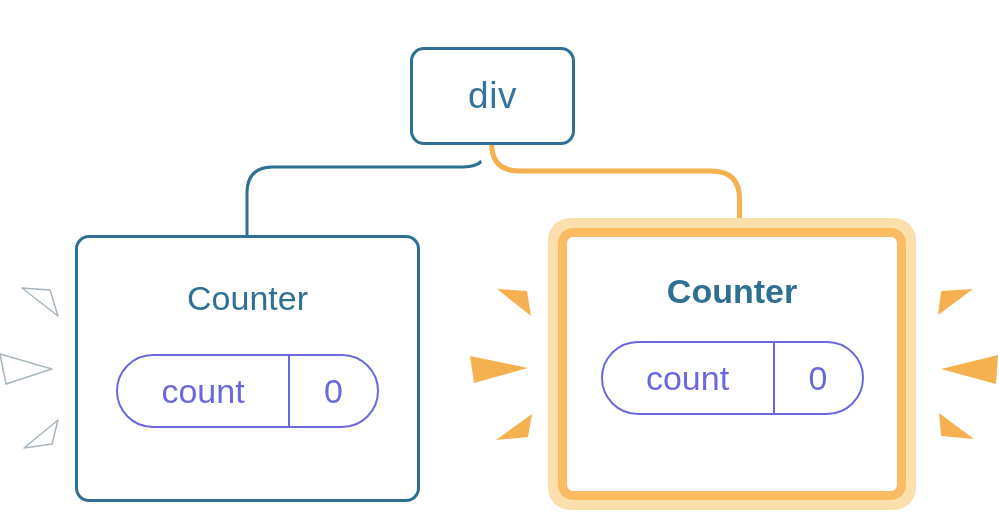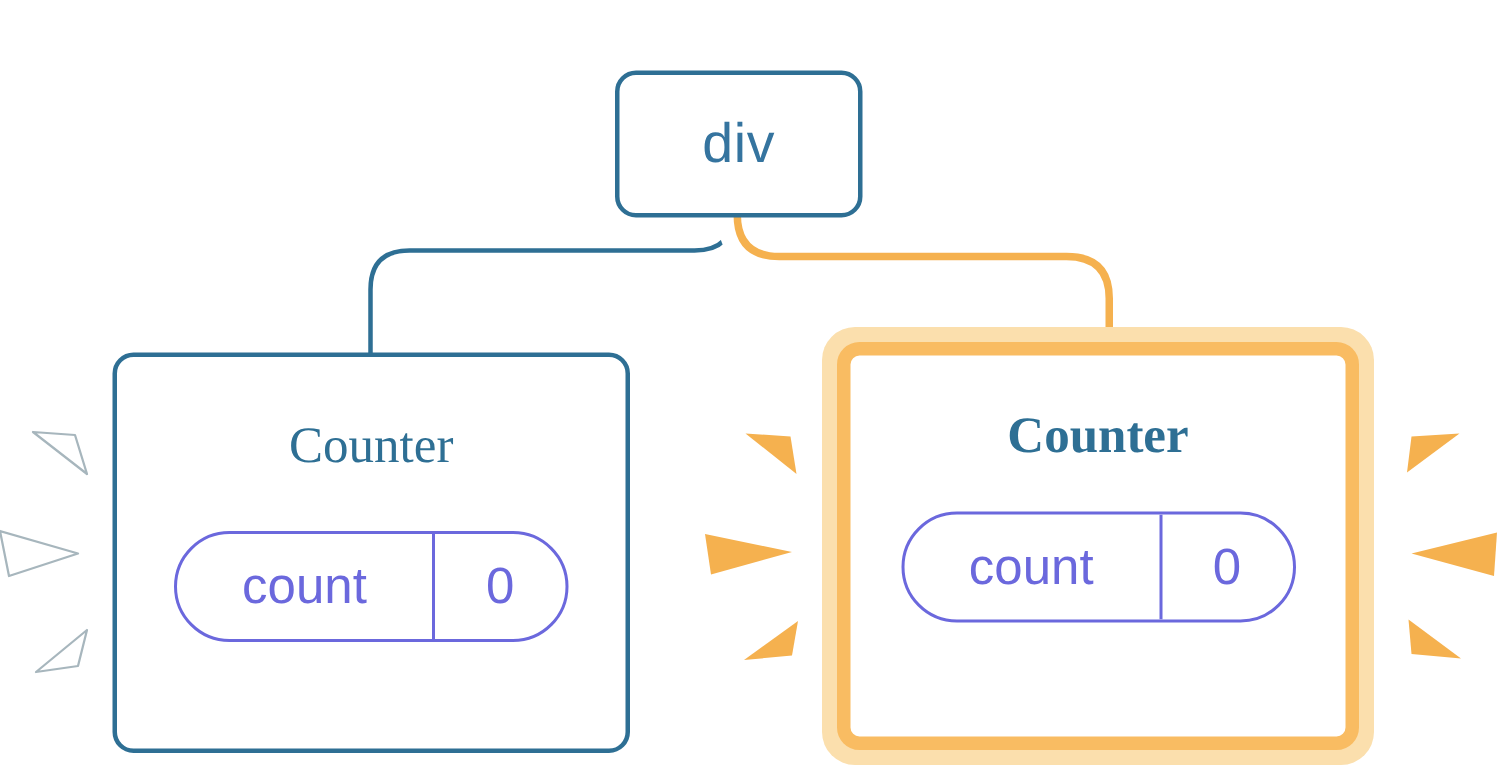--- a/index.html
+++ b/index.html
@@ -32,21 +32,21 @@
     position: absolute;
     left: 75px; top: 235px; width: 345px; height: 267px;
     background: #ffffff;
     border: 3px solid #2E6F94;
     border-radius: 14px;
     display: flex; flex-direction: column; align-items: center;
     padding-top: 40px;
     z-index: 5;
   }
   .card-title {
-    color: #2E6F94; font-size: 34px; font-weight: 500; line-height: 40px; font-family: Liberation Serif, serif;
+    color: #2E6F94; font-size: 34px; font-weight: 500; line-height: 40px;
   }
   .card-left .card-title { font-weight: 500; }
 
   
   .card-right-outer {
     position: absolute;
     left: 548px; top: 218px; width: 368px; height: 292px;
     background: #FBDFAD;
     border-radius: 22px;
     padding: 10px;

